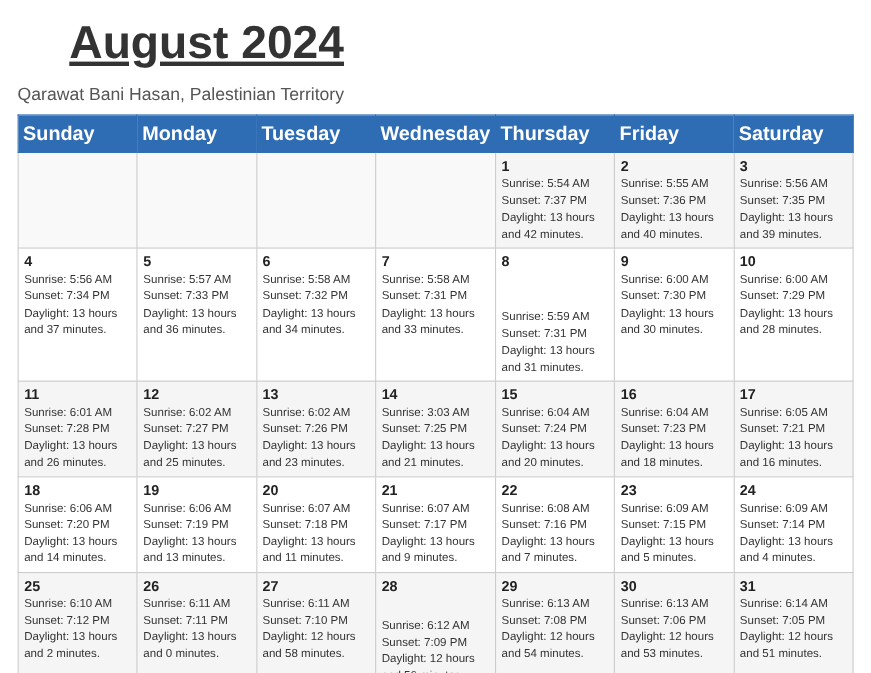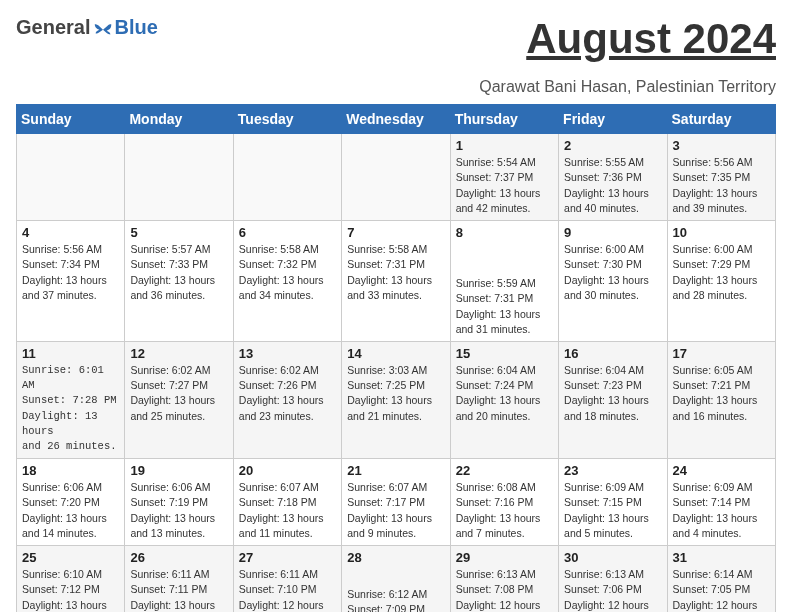--- a/index.html
+++ b/index.html
@@ -39,21 +39,21 @@
     .calendar {
       width: 100%;
       border-collapse: collapse;
       font-size: 11px;
     }
     .calendar thead th {
       background: #2e6db4;
       color: #fff;
       padding: 6px 4px;
       text-align: left;
-      font-size: 14px;
+      font-size: 18px;
       font-weight: bold;
       border: 1px solid #2e6db4;
     }
     .calendar tbody td {
       border: 1px solid #ccc;
       vertical-align: top;
       padding: 4px 5px;
       width: 108px;
       min-height: 80px;
       background: #fff;
@@ -96,29 +96,20 @@
     .logo-bird {
       width: 22px;
       height: 22px;
       margin-left: 2px;
     }
   </style>
 </head>
 <body>
 
 <div class="header">
-  <div class="logo">
-    <div class="logo-row">
-      <span class="logo-text-general">General</span>
-      <svg class="logo-bird" viewBox="0 0 24 24" fill="#2e6db4">
-        <path d="M21 8c-1.5 0-3 .5-4 1.5L12 14 8 10C6.5 8.5 4.5 8 3 8c0 2 1 4 3 5l2 1-2 1c-1 .5-2 1.5-2 3 1.5 0 3-.5 4-1.5L12 14l4 3.5c1 1 2.5 1.5 4 1.5 0-1.5-1-2.5-2-3l-2-1 2-1c2-1 3-3 3-5z"></path>
-      </svg>
-      <span class="logo-text-blue">Blue</span>
-    </div>
-  </div>
   <div class="title-block">
     <div class="month-title">August 2024</div>
     <div class="location">Qarawat Bani Hasan, Palestinian Territory</div>
   </div>
 </div>
 
 <table class="calendar">
   <thead>
     <tr>
     <th>Sunday</th>
@@ -205,21 +196,21 @@
           <span class="day-num">10</span>
           <div class="day-info" style="white-space: pre-line;">Sunrise: 6:00 AM
 Sunset: 7:29 PM
 Daylight: 13 hours
 and 28 minutes.</div>
         </td>
       </tr>
       <tr>
         <td>
           <span class="day-num">11</span>
-          <div class="day-info" style="white-space: pre-line; font-family: Liberation Mono, monospace;">Sunrise: 6:01 AM
+          <div class="day-info" style="white-space: pre-line;">Sunrise: 6:01 AM
 Sunset: 7:28 PM
 Daylight: 13 hours
 and 26 minutes.</div>
         </td>
         <td>
           <span class="day-num">12</span>
           <div class="day-info" style="white-space: pre-line;">Sunrise: 6:02 AM
 Sunset: 7:27 PM
 Daylight: 13 hours
 and 25 minutes.</div>

